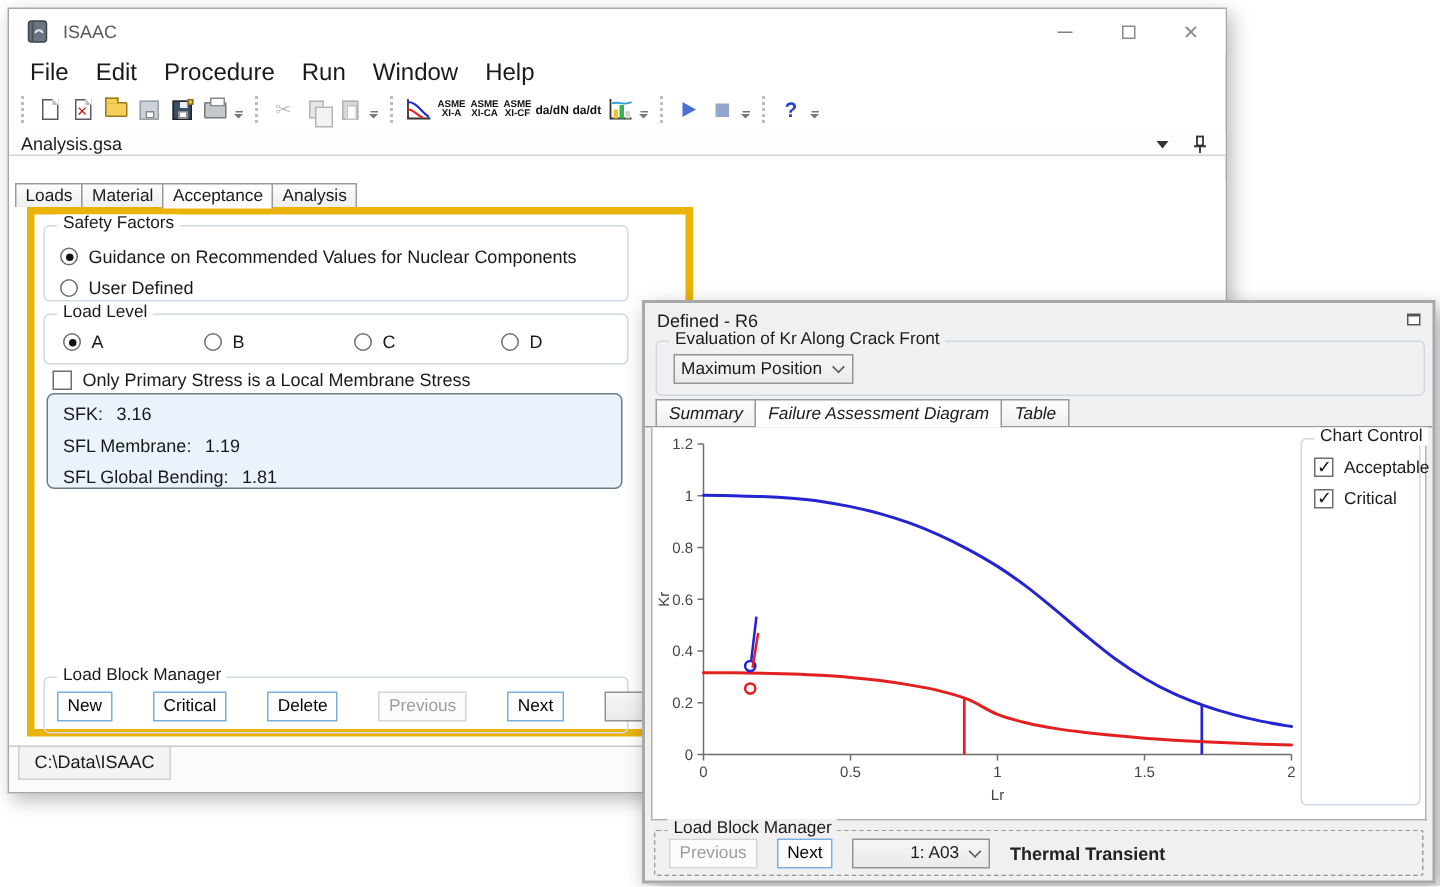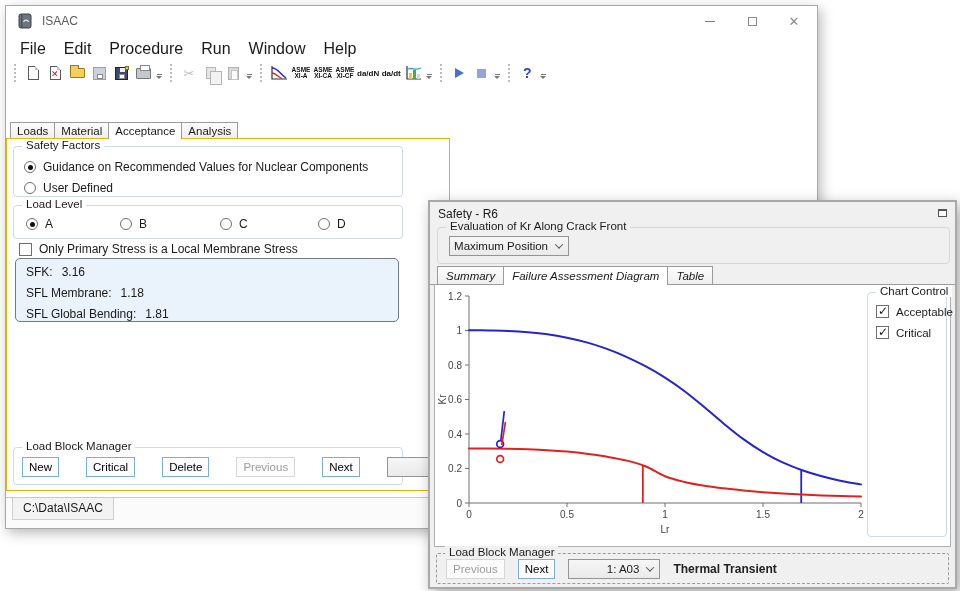--- a/index.html
+++ b/index.html
@@ -61,21 +61,21 @@
   .tab{display:inline-block;padding:2px 6px 1px 6px;border:1px solid #9b9b9b;border-bottom:none;
        background:linear-gradient(#fdfdfd,#efefef);margin-right:-1px;font-size:11.5px;position:relative;height:16px;vertical-align:bottom;}
   .tab.sel{background:#fff;height:17px;margin-bottom:-1px;z-index:2;}
   .overflow-icon{position:absolute;right:10px;top:3px;display:flex;flex-direction:column;align-items:center;gap:1px;}
   .overflow-icon .bar{width:7px;height:1.5px;background:#444;}
   .overflow-icon .tri{width:0;height:0;border-left:4px solid transparent;border-right:4px solid transparent;border-top:4px solid #444;}
 
   .content{position:absolute;left:0;top:115px;right:0;bottom:32px;background:#fff;}
   .subtabrow{position:absolute;left:4px;top:1px;height:17px;z-index:3;}
 
-  .left-panel{position:absolute;left:0;top:17px;width:444px;height:353px;border:1px solid #eab308;background:#fff;}
+  .left-panel{position:absolute;left:12px;top:17px;width:444px;height:353px;border:5px solid #eab308;background:#fff;}
 
   .group{position:absolute;border:1px solid #cdd9e3;border-radius:4px;}
   .group>.glabel{position:absolute;top:-8px;left:8px;background:#fff;padding:0 4px;font-size:11.5px;white-space:nowrap;}
   .group.on-gray>.glabel{background:#f0f0f0;}
   .group.dashed{border:1px dashed #9a9a9a;border-radius:2px;}
 
   .radio-row{position:absolute;display:flex;align-items:center;gap:7px;font-size:12px;white-space:nowrap;}
   .radio{width:12px;height:12px;border:1px solid #6e6e6e;border-radius:50%;background:#fff;position:relative;flex:none;}
   .radio.on::after{content:"";position:absolute;left:2.5px;top:2.5px;width:5px;height:5px;border-radius:50%;background:#111;}
   .cb-row{position:absolute;display:flex;align-items:center;gap:7px;font-size:12px;white-space:nowrap;}
@@ -245,20 +245,29 @@
         </span>
 
       <span class="thandle"></span>
       <span class="ticon helpq">?</span>
       <span class="odrop">
           <span class="bar"></span>
           <span class="tri"></span>
         </span>
     </div>
 
+    <div class="docbar">
+      <span class="doc-title">Analysis.gsa</span>
+      <span class="caret-down"></span>
+      <svg class="pin-icon" width="10" height="12" viewBox="0 0 10 12">
+        <rect x="3" y="1" width="4" height="6" fill="none" stroke="#333" stroke-width="1.2"></rect>
+        <line x1="1" y1="7.5" x2="9" y2="7.5" stroke="#333" stroke-width="1.2"></line>
+        <line x1="5" y1="8" x2="5" y2="12" stroke="#333" stroke-width="1.2"></line>
+      </svg>
+    </div>
 
 
     <div class="content">
       <div class="subtabrow">
         <span class="tab">Loads</span><span class="tab">Material</span><span class="tab sel">Acceptance</span><span class="tab">Analysis</span>
       </div>
 
       <div class="left-panel">
 
         <div class="group" style="left:6px;top:7px;width:390px;height:51px;">
@@ -296,21 +305,21 @@
         <div class="cb-row" style="left:12px;top:103px;">
           <span class="cb"></span>
           <span>Only Primary Stress is a Local Membrane Stress</span>
         </div>
 
         <div class="sfk-box">
           <div class="sfk-line" style="top:6px;">
             <span>SFK:</span><span class="val">3.16</span>
           </div>
           <div class="sfk-line" style="top:27px;">
-            <span>SFL Membrane:</span><span class="val">1.18</span>
+            <span>SFL Membrane:</span><span class="val">1.19</span>
           </div>
           <div class="sfk-line" style="top:48px;">
             <span>SFL Global Bending:</span><span class="val">1.81</span>
           </div>
         </div>
 
         <div class="group" style="left:6px;top:308px;width:390px;height:38px;">
           <span class="glabel">Load Block Manager</span>
           <div class="lbm-row" style="left:8px;top:9px;gap:27px;">
             <span class="btn">New</span>
@@ -331,21 +340,21 @@
 
       </div>
     </div>
 
     <div class="statusbar">
       <span class="status-tab">C:\Data\ISAAC</span>
     </div>
   </div>
 
   <div class="results-window">
-    <span class="rw-title">Safety - R6</span>
+    <span class="rw-title">Defined - R6</span>
     <span class="float-btn"></span>
 
     <div class="group on-gray" style="left:7px;top:25px;width:513px;height:37px;">
       <span class="glabel">Evaluation of Kr Along Crack Front</span>
       <span class="combo" style="position:absolute;left:11px;top:8px;width:120px;">
         <span>Maximum Position</span>
         <span class="chev"></span>
       </span>
     </div>
 

